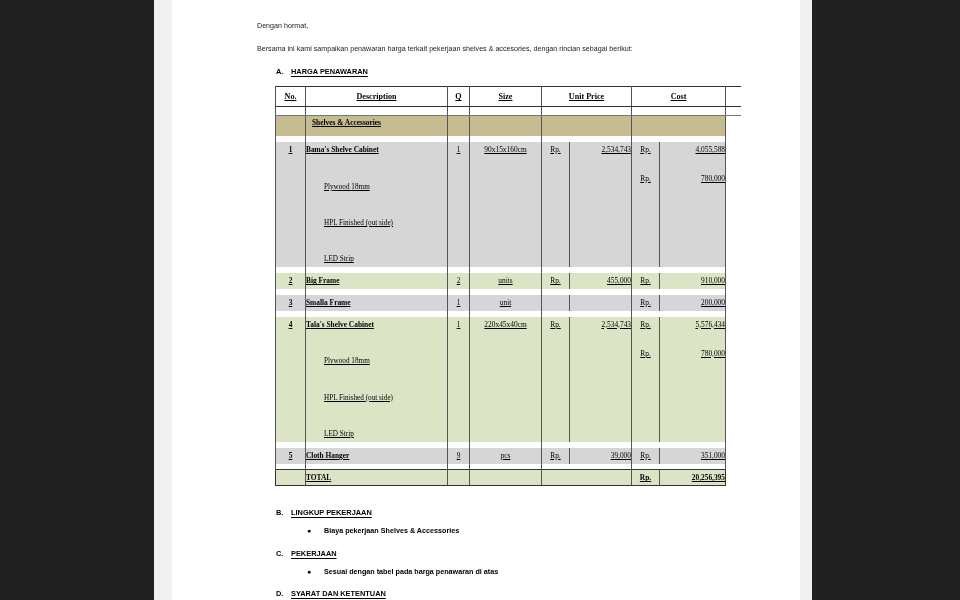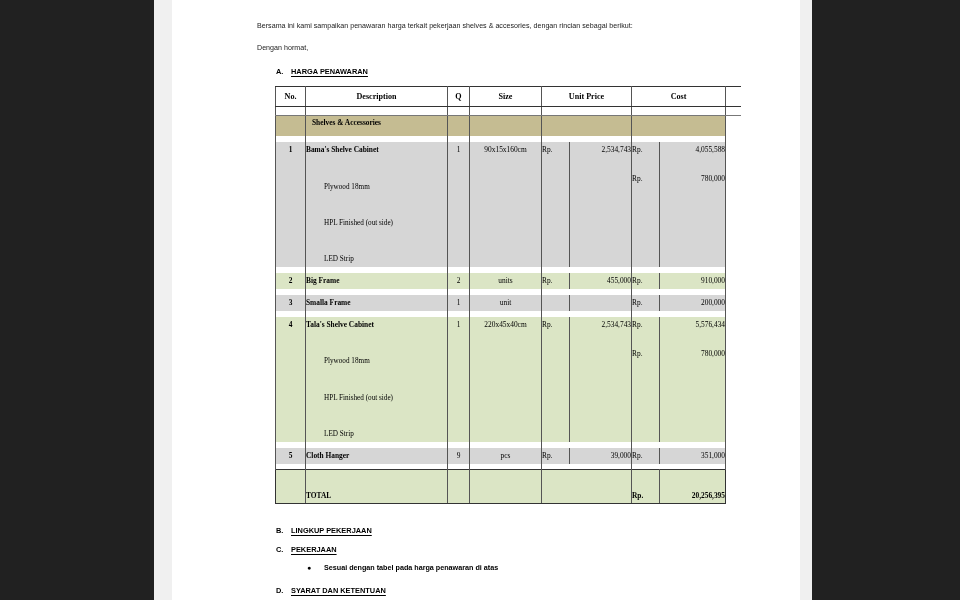--- a/index.html
+++ b/index.html
@@ -143,20 +143,21 @@
     color: #000;
     letter-spacing: 0.2px;
     margin: 0 0 4px 0;
     padding-right: 45px;
   }
   table.quote {
     border-collapse: collapse;
     font-family: "Liberation Serif", serif;
     width: 465px;
     table-layout: fixed;
+    text-decoration: underline;
   }
   table.quote td, table.quote th {
     border-left: 1px solid #555;
     border-right: 1px solid #555;
     padding: 0;
     font-size: 7.4px;
     color: #000;
     vertical-align: top;
   }
   
@@ -198,21 +199,21 @@
   }
   tr.band td.desc { padding-left: 6px; }
   tr.band td.tail { background: #ffffff; border-left: none; border-right: none; }
 
   tr.gap td { height: 6px; background: #ffffff; }
   tr.gap td.tail { border-left: none; border-right: none; }
 
   td.pad-l { padding-left: 6px; }
   td.ctr   { text-align: center; }
   td.rgt   { text-align: right; padding-right: 4px; }
-  td.rp    { text-align: left; padding-left: 4px; margin-top: 28px; }
+  td.rp    { text-align: center; padding-left: 4px; margin-top: 28px; }
   .bold    { font-weight: bold; }
 
   .grey  { background: #d6d6d6; }
   .green { background: #dbe5c5; }
 
   td.tail { border-left: none !important; border-right: none !important; background: #fff !important; }
 
   .sub-line {
     padding-left: 18px;
     font-size: 7.2px;
@@ -222,37 +223,37 @@
   .item-main { line-height: 1.45; }
 
   tr.item td { padding-top: 3px; padding-bottom: 3px; }
   tr.simple td { padding-top: 3px; padding-bottom: 3px; line-height: 1.3; }
 
   tr.total td {
     background: #dbe5c5;
     border-top: 1.3px solid #333;
     border-bottom: 1.3px solid #333;
     font-weight: bold;
-    padding-top: 21px; padding-bottom: 3px;
+    padding-top: 3px; padding-bottom: 3px;
   }
   tr.total td.tail { background: #fff; border-top: none; border-bottom: none; }
   tr.total td.first { border-left: 1.3px solid #333; }
   tr.total td.lastcell { border-right: 1.3px solid #333; }
 </style>
 </head>
 <body>
 
 <div id="viewer">
   <div class="page-shadow"></div>
 
   <div class="page">
     <div class="page-inner">
 
+      <p class="para">Dengan hormat,</p>
       <p class="para tight">Bersama ini kami sampaikan penawaran harga terkait pekerjaan shelves &amp; accesories, dengan rincian sebagai berikut:</p>
-      <p class="para">Dengan hormat,</p>
 
       <div class="section-head">
         <span class="letter">A.</span>
         <span class="title">HARGA PENAWARAN</span>
       </div>
 
       <div class="table-wrap">
 
         <table class="quote">
           <colgroup>
@@ -456,20 +457,24 @@
             </tr>
 
           </tbody>
         </table>
       </div>
 
       <div class="section-head" style="margin-top:22px;">
         <span class="letter">B.</span>
         <span class="title">LINGKUP PEKERJAAN</span>
       </div>
+      <div class="bullet-row">
+        <span class="dot">●</span>
+        <span class="btxt">Biaya pekerjaan Shelves &amp; Accessories</span>
+      </div>
 
       <div class="section-head">
         <span class="letter">C.</span>
         <span class="title">PEKERJAAN</span>
       </div>
       <div class="bullet-row">
         <span class="dot">●</span>
         <span class="btxt">Sesuai dengan tabel pada harga penawaran di atas</span>
       </div>
 

